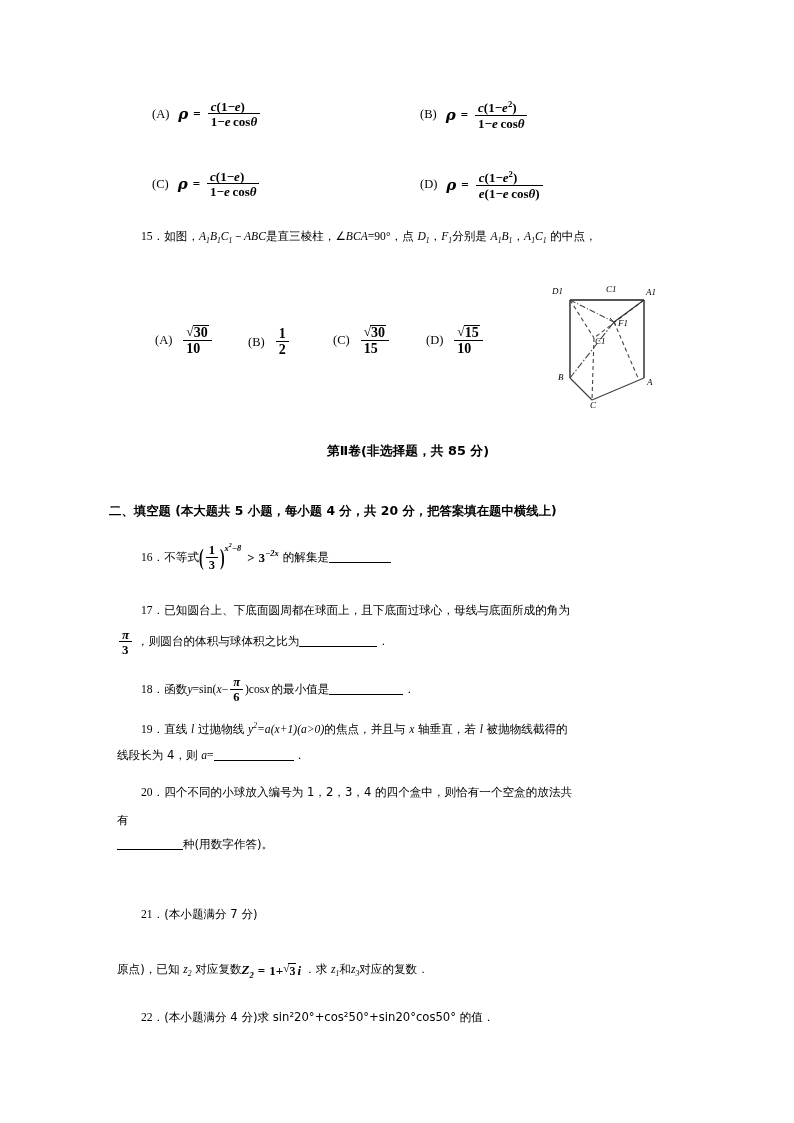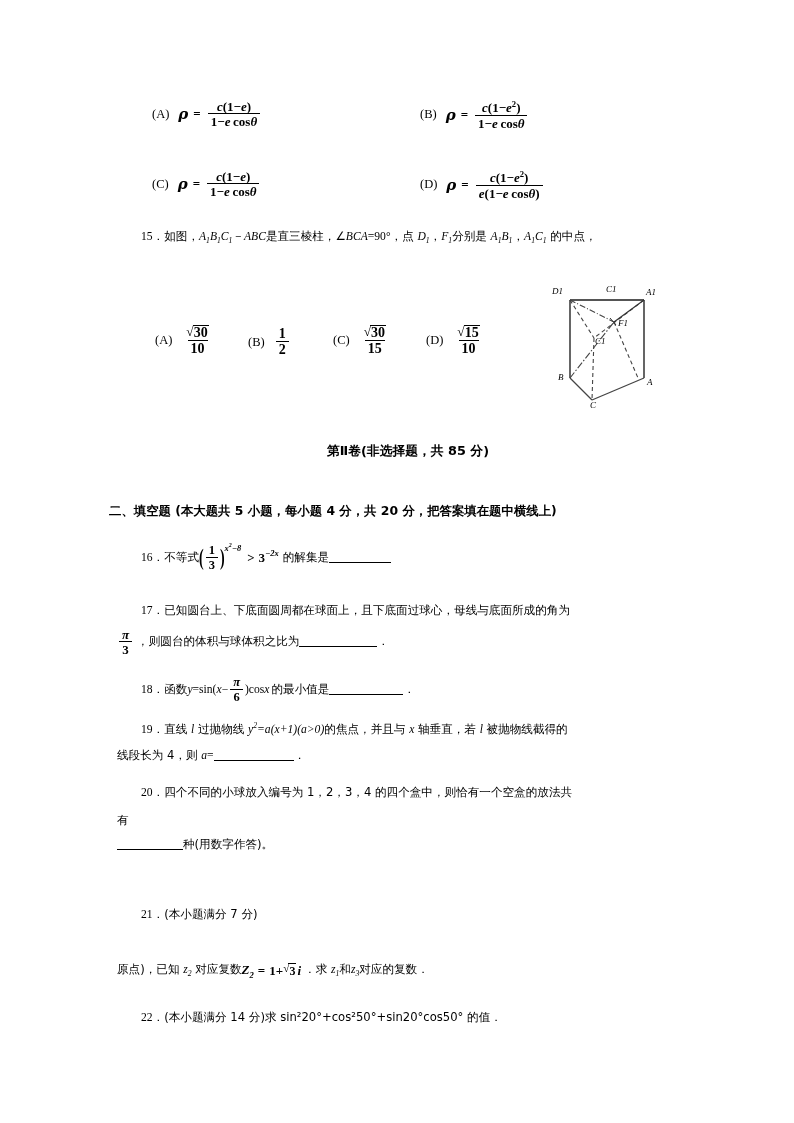--- a/index.html
+++ b/index.html
@@ -34,21 +34,20 @@
     white-space: nowrap;
   }
   .mc-body { display: flex; align-items: center; }
 
   
   .mi { font-style: italic; font-weight: bold; font-family: "Liberation Serif", serif; }
   .mb { font-weight: bold; font-family: "Liberation Serif", serif; }
   .frac {
     display: inline-flex;
     flex-direction: column;
-    align-items: center;
     vertical-align: middle;
     line-height: 1.02;
     margin: 0 2px;
   }
   .frac > .num { padding: 0 3px 0px 3px; white-space: nowrap; }
   .frac > .den { padding: 1px 3px 0 3px; border-top: 1.4px solid #000; white-space: nowrap; }
   .sup { font-size: 0.66em; vertical-align: super; }
   .sub { font-size: 0.66em; vertical-align: sub; }
   .paren-big {
     display: inline-block;
@@ -313,16 +312,16 @@
       <span class="rad" style="font-size:12px;">
           <span class="sign">√</span>
           <span class="rand">3</span>
         </span>
       <span class="mi" style="margin-left:1px;">i</span>
     </span>
     <span class="line" style="position:static; font-size:11.6px; margin-left:3px;"><span>．求 </span><span class="it">z<span class="sub">1</span></span><span>和</span><span class="it">z<span class="sub">3</span></span><span>对应的复数．</span></span>
   </div>
 
   <div class="line" style="left:141px; top:1011px; font-size:11.6px;">
-    <span class="num">22．</span><span>(本小题满分 14 分)</span><span>求 sin²20°+cos²50°+sin20°cos50° 的值．</span>
+    <span class="num">22．</span><span>(本小题满分 4 分)</span><span>求 sin²20°+cos²50°+sin20°cos50° 的值．</span>
   </div>
 
 </div>
 
 </body></html>

